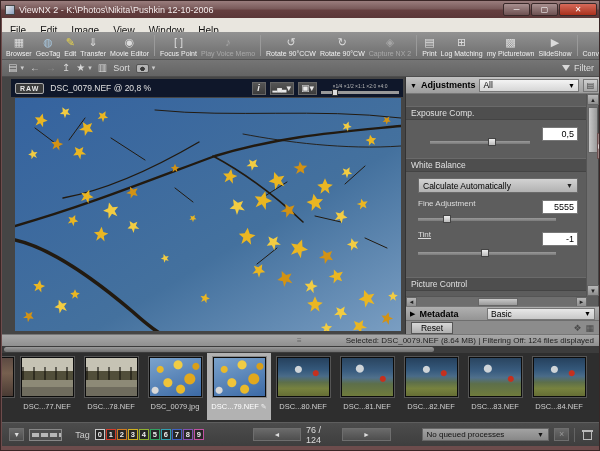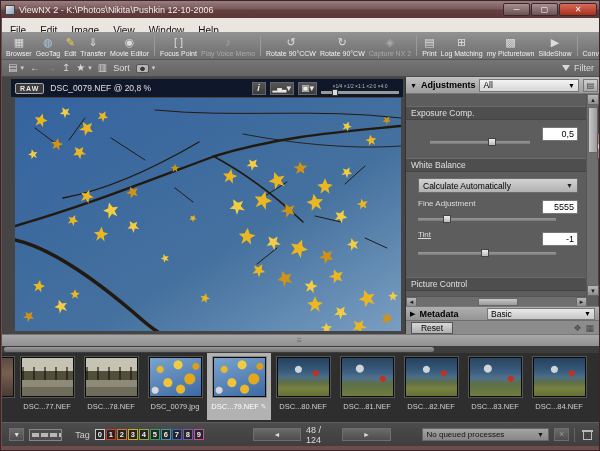--- a/index.html
+++ b/index.html
@@ -453,20 +453,21 @@
           <span class="rricon">▦</span>
         </span>
       </div>
     </div>
   </div>
 
   <span class="edgearrow">▶</span>
 
   <div class="statusstrip">
     <span class="grip">≡</span>
+    <span class="statustext">Selected: DSC_0079.NEF (8.64 MB) | Filtering Off: 124 files displayed</span>
   </div>
 
   <div class="filmstrip">
     <div class="fsscroll">
       <span class="fsthumbbar"></span>
     </div>
     <div class="cells">
       <div class="edge-sliver">
           <div class="timg t-edge"></div>
         </div>
@@ -519,21 +520,21 @@
       <span class="tag t2">2</span>
       <span class="tag t3">3</span>
       <span class="tag t4">4</span>
       <span class="tag t5">5</span>
       <span class="tag t6">6</span>
       <span class="tag t7">7</span>
       <span class="tag t8">8</span>
       <span class="tag t9">9</span>
     </span>
     <span class="bbtn navbtn" style="margin-left:44px;">◄</span>
-    <span class="pos">48 / 124</span>
+    <span class="pos">76 / 124</span>
     <span class="bbtn navbtn">►</span>
     <span class="queuedd">
       <span>No queued processes</span>
       <span class="c">▼</span>
       </span>
     <span class="bbtn xbtn">×</span>
     <span class="bsep"></span>
     <span class="trash">
       <span class="body"></span>
       <span class="lid"></span>

